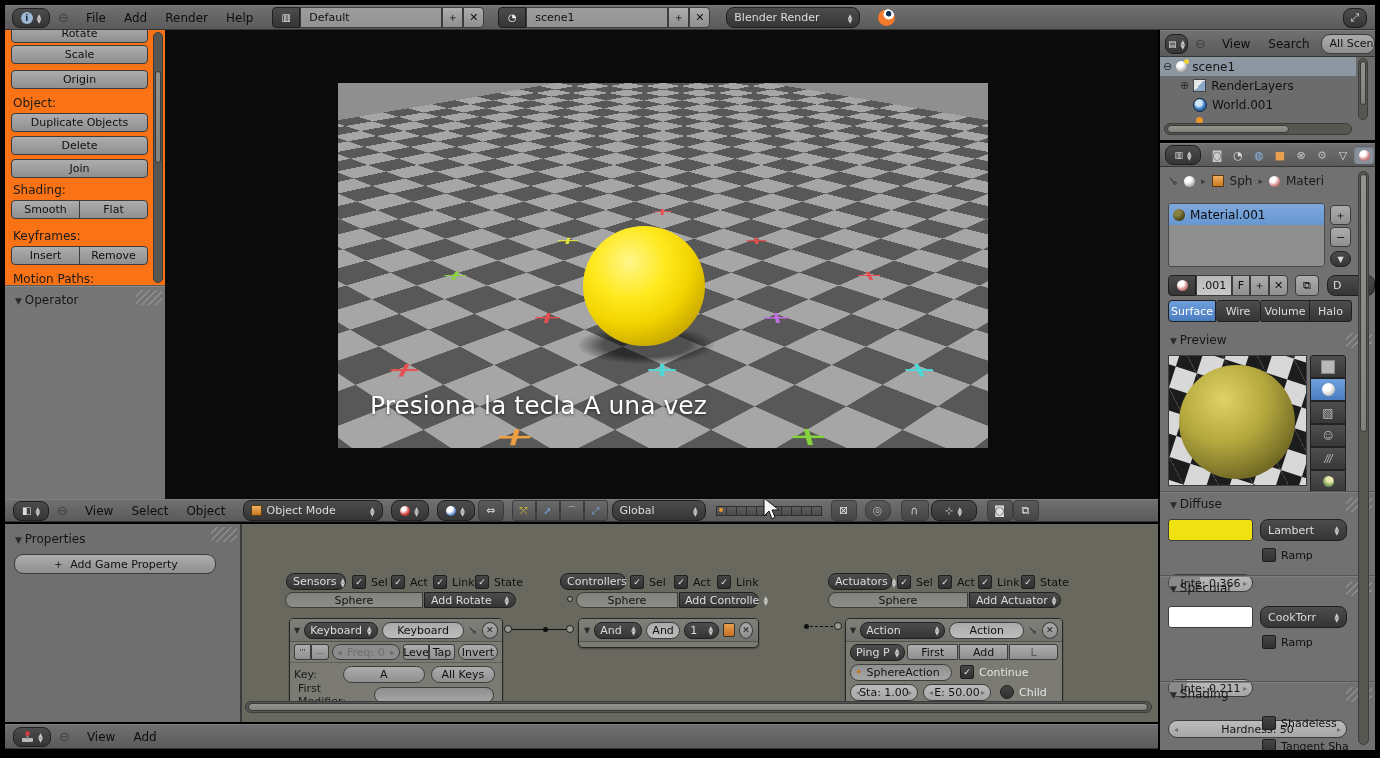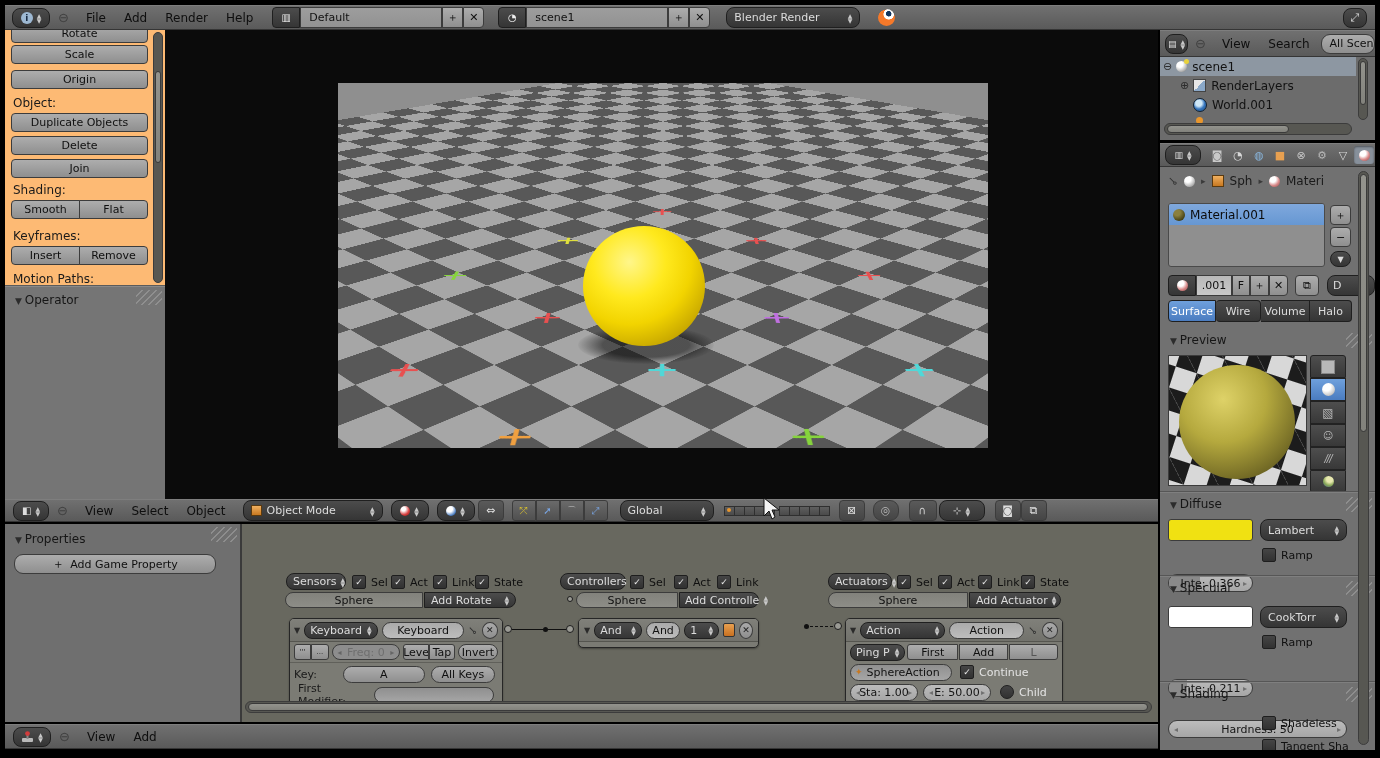--- a/index.html
+++ b/index.html
@@ -85,21 +85,21 @@
         <span>Blender Render</span>
         <i class="ud"></i>
       </span>
     <span style="margin-left:18px;width:17px;height:17px;border-radius:50%;flex:none;background:
       radial-gradient(circle at 63% 28%,#12355e 0 2.5px,transparent 3px),
       radial-gradient(circle at 63% 31%,#fff 0 5px,transparent 5.5px),
       radial-gradient(circle at 50% 55%,#f5792a 0 8.5px,transparent 9px)"></span>
     <span class="dd" style="width:22px;height:18px;margin-left:auto;margin-right:8px">⤢</span>
   </div>
 
-  <div class="a" style="left:5px;top:30px;width:160px;height:469px;background:#fdba74;overflow:hidden">
+  <div class="a" style="left:5px;top:30px;width:160px;height:469px;background:#f97316;overflow:hidden">
     <div class="a btn" style="left:6px;top:-6px;width:137px;height:19px">Rotate</div>
     <div class="a btn" style="left:6px;top:15px;width:137px;height:19px">Scale</div>
     <div class="a btn" style="left:6px;top:40px;width:137px;height:19px">Origin</div>
     <div class="a" style="left:8px;top:66px">Object:</div>
     <div class="a btn" style="left:6px;top:83px;width:137px;height:19px">Duplicate Objects</div>
     <div class="a btn" style="left:6px;top:106px;width:137px;height:19px">Delete</div>
     <div class="a btn" style="left:6px;top:129px;width:137px;height:19px">Join</div>
     <div class="a" style="left:8px;top:153px">Shading:</div>
     <div class="a btn" style="left:6px;top:170px;width:69px;height:19px;border-radius:4px 0 0 4px">Smooth</div>
     <div class="a btn" style="left:74px;top:170px;width:69px;height:19px;border-radius:0 4px 4px 0">Flat</div>
@@ -138,20 +138,21 @@
           <span class="xmark" style="left: 46.2%; top: 46.2%; color: rgb(80, 216, 216);">×</span>
           <span class="xmark" style="left: 46.2%; top: 52.8%; color: rgb(240, 160, 64);">×</span>
           <span class="xmark" style="left: 52.8%; top: 33%; color: rgb(232, 80, 80);">×</span>
           <span class="xmark" style="left: 52.8%; top: 39.6%; color: rgb(80, 216, 216);">×</span>
           <span class="xmark" style="left: 52.8%; top: 46.2%; color: rgb(134, 212, 60);">×</span>
         </div>
       <div class="a" style="left:240px;top:243px;width:136px;height:38px;border-radius:50%;
                   background:radial-gradient(ellipse,rgba(10,10,10,.55) 0 45%,transparent 72%)"></div>
       <div class="a" style="left:245px;top:143px;width:122px;height:120px;border-radius:50%;
                   background:radial-gradient(circle at 38% 30%,#fff68a 0%,#ffe91e 32%,#f2d400 55%,#c8a800 78%,#977e00 100%)"></div>
+      <div class="a" style="left:32px;top:308px;font-size:25px;color:#ffffff;text-shadow:0 1px 3px rgba(0,0,0,.55);font-weight:400">Presiona la tecla A una vez</div>
     </div>
   </div>
 
   <div class="a hdr row" style="left:5px;top:499px;width:1153px;height:23px;padding-left:8px">
     <span class="dd" style="width:34px;height:18px">
         <span style="font-size:10px;color:#ddd">◧</span>
         <i class="ud"></i>
       </span>
     <span style="margin:0 8px;color:#3f3f3f;font-size:13px">⊖</span>
     <span class="menu">View</span>
@@ -178,21 +179,21 @@
       </span>
     <span class="btn" style="width:22px;height:19px;border-radius:0;background:linear-gradient(#6a6a6a,#505050)">
         <span style="color:#7aa8e8;font-size:10px">➚</span>
       </span>
     <span class="btn" style="width:22px;height:19px;border-radius:0;background:linear-gradient(#6a6a6a,#505050)">
         <span style="color:#c8c8c8;font-size:10px">⌒</span>
       </span>
     <span class="btn" style="width:22px;height:19px;border-radius:0 3px 3px 0;background:linear-gradient(#6a6a6a,#505050)">
         <span style="color:#7aa8e8;font-size:10px">⤢</span>
       </span>
-    <span class="dd" style="width:78px;height:19px;margin-left:12px;justify-content:space-between;padding:0 7px">
+    <span class="dd" style="width:78px;height:19px;margin-left:4px;justify-content:space-between;padding:0 7px">
         <span>Global</span>
         <i class="ud"></i>
       </span>
     <span class="row" style="margin-left:10px">
       <i class="cell dot"></i>
         <i class="cell"></i>
         <i class="cell"></i>
         <i class="cell"></i>
         <i class="cell"></i>
     </span>

